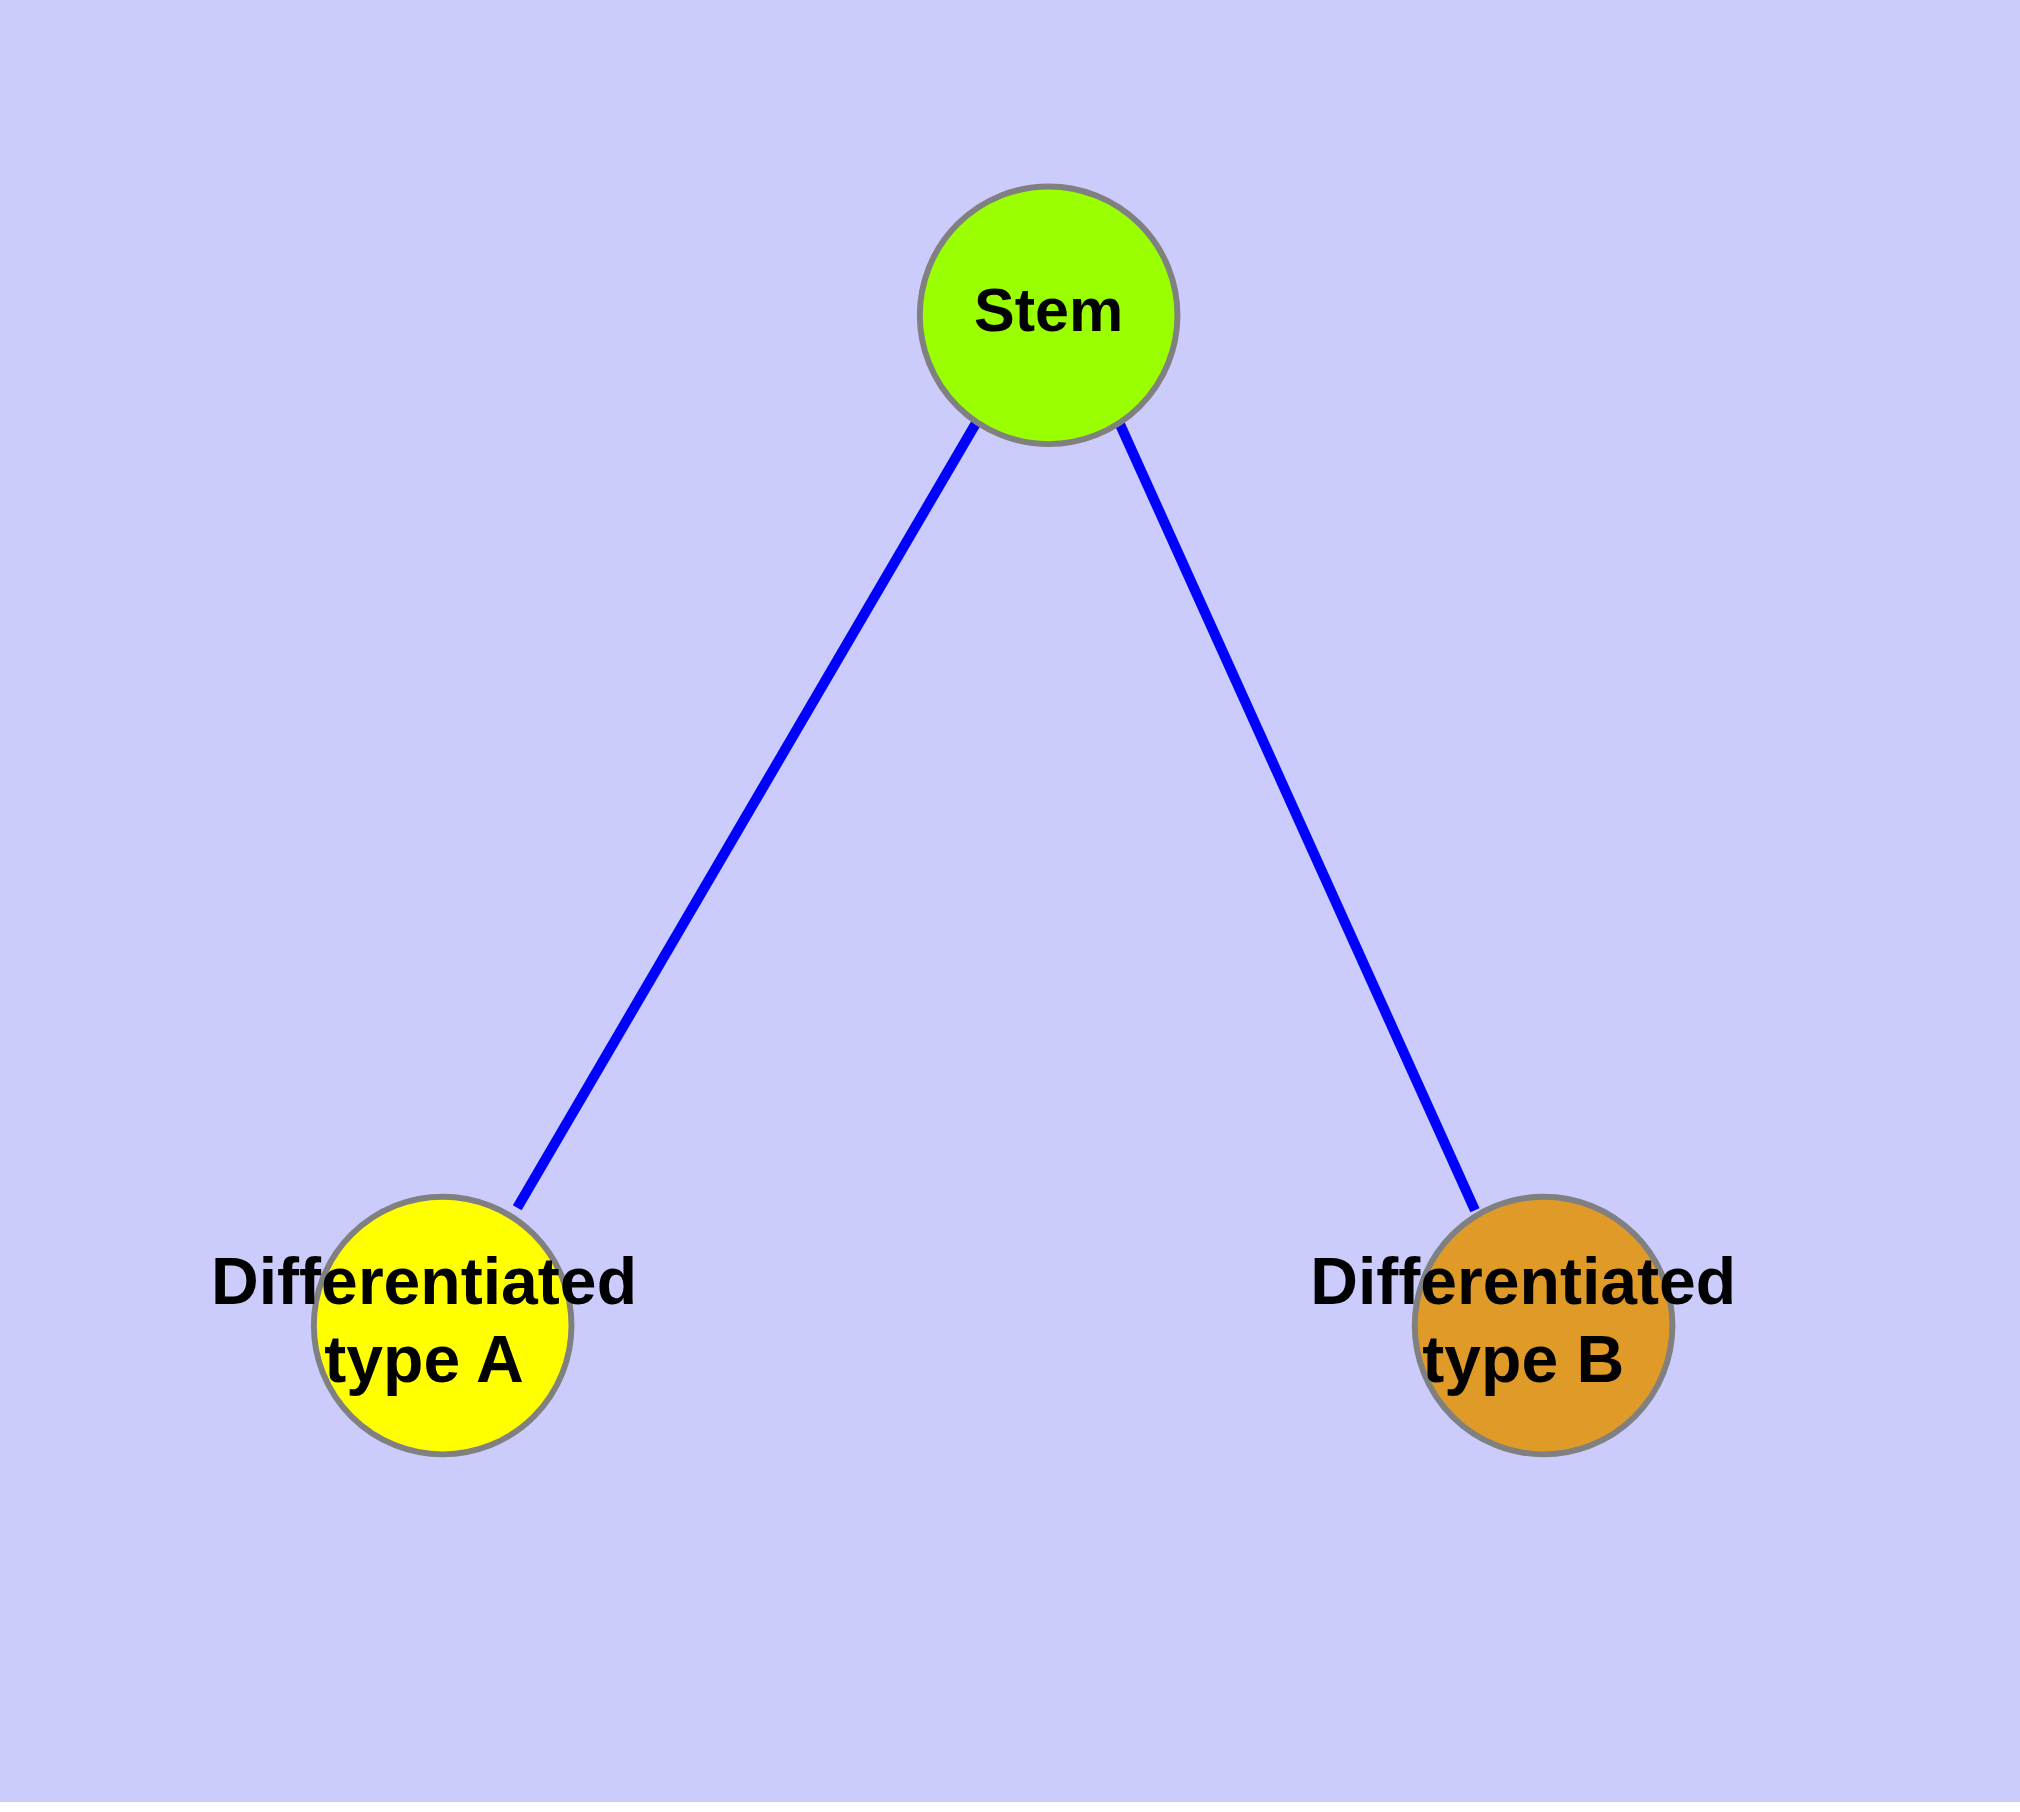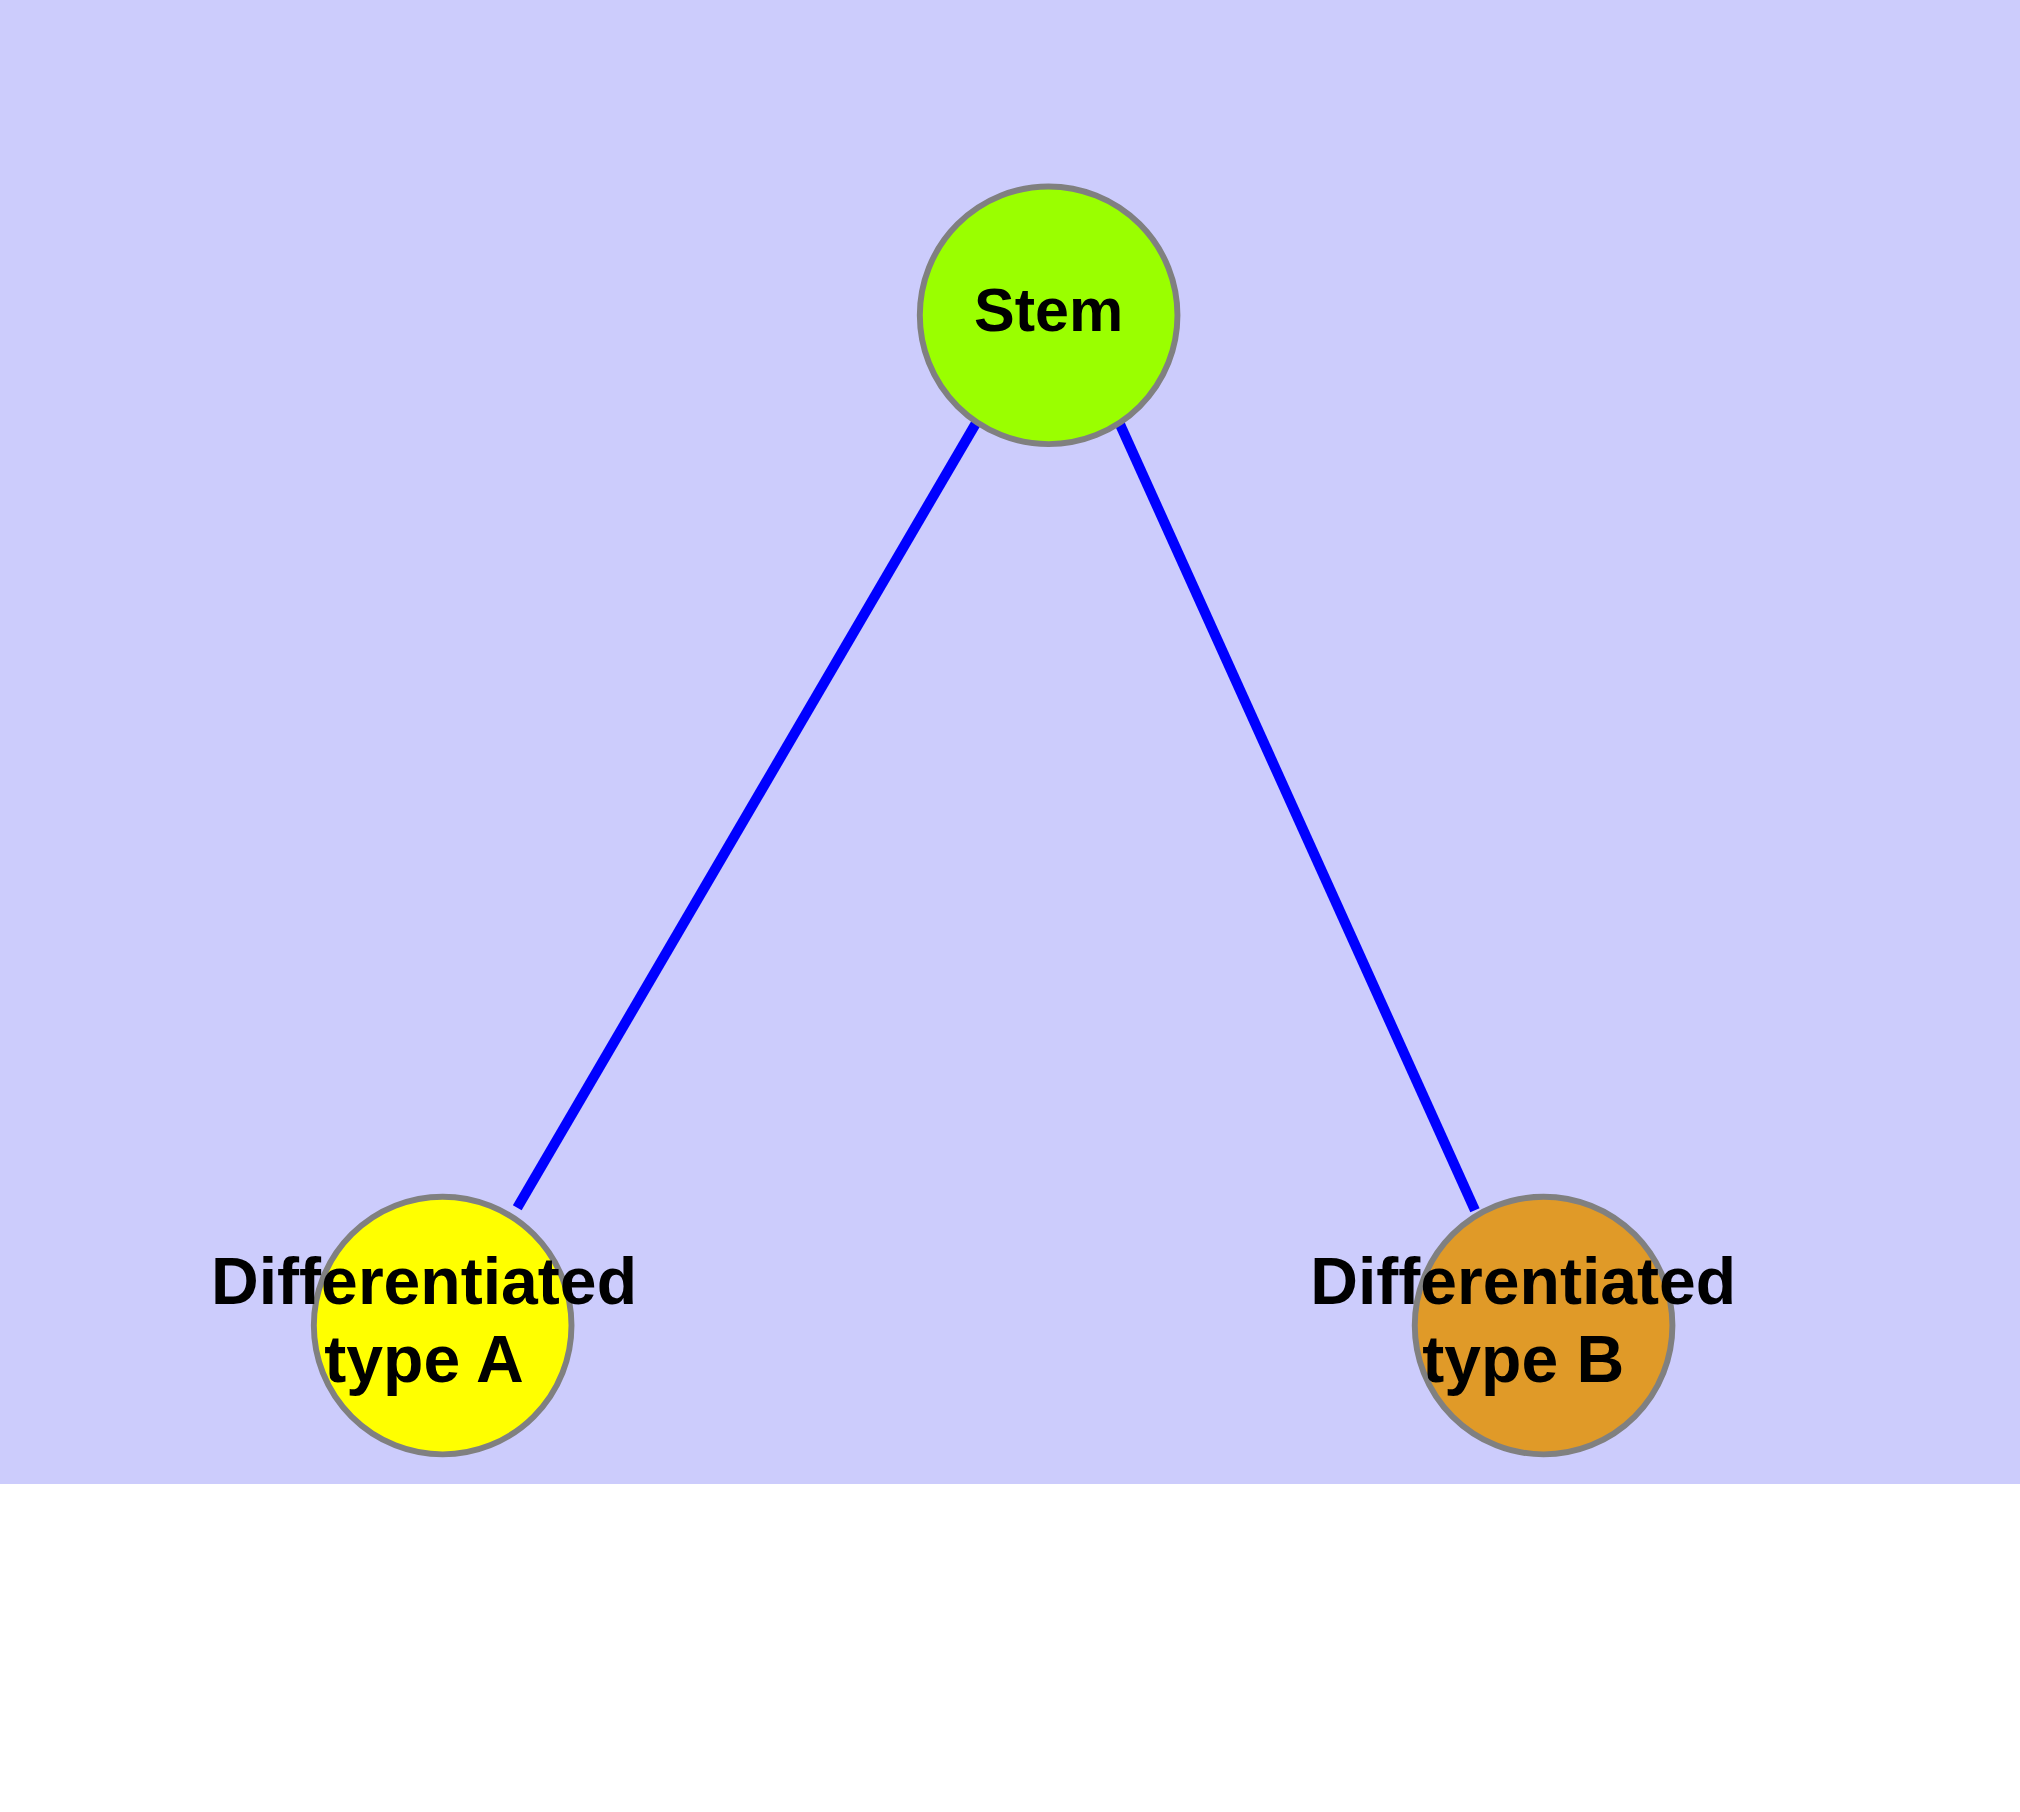--- a/index.html
+++ b/index.html
@@ -44,21 +44,21 @@
   .node-label-root {
     font-size: 72px;
   }
   .node-label-leaf {
     font-size: 78px;
   }
 </style>
 </head>
 <body>
 
-<div id="canvas" style="width: 2021px; height: 1484px; background: rgb(204, 204, 252);">
+<div id="canvas" style="width: 2021px; height: 1802px; background: rgb(204, 204, 252);">
   <svg id="graph-svg" viewBox="0 0 2384 2138" style="width: 2021px; height: 1812px;">
 
     <g>
       <line class="edge-line" x1="1152" y1="498" x2="610" y2="1425" stroke="#0000ff" stroke-width="12"></line>
       <line class="edge-line" x1="1320" y1="498" x2="1740" y2="1428" stroke="#0000ff" stroke-width="12"></line>
     </g>
 
     <g>
 
       <g>

